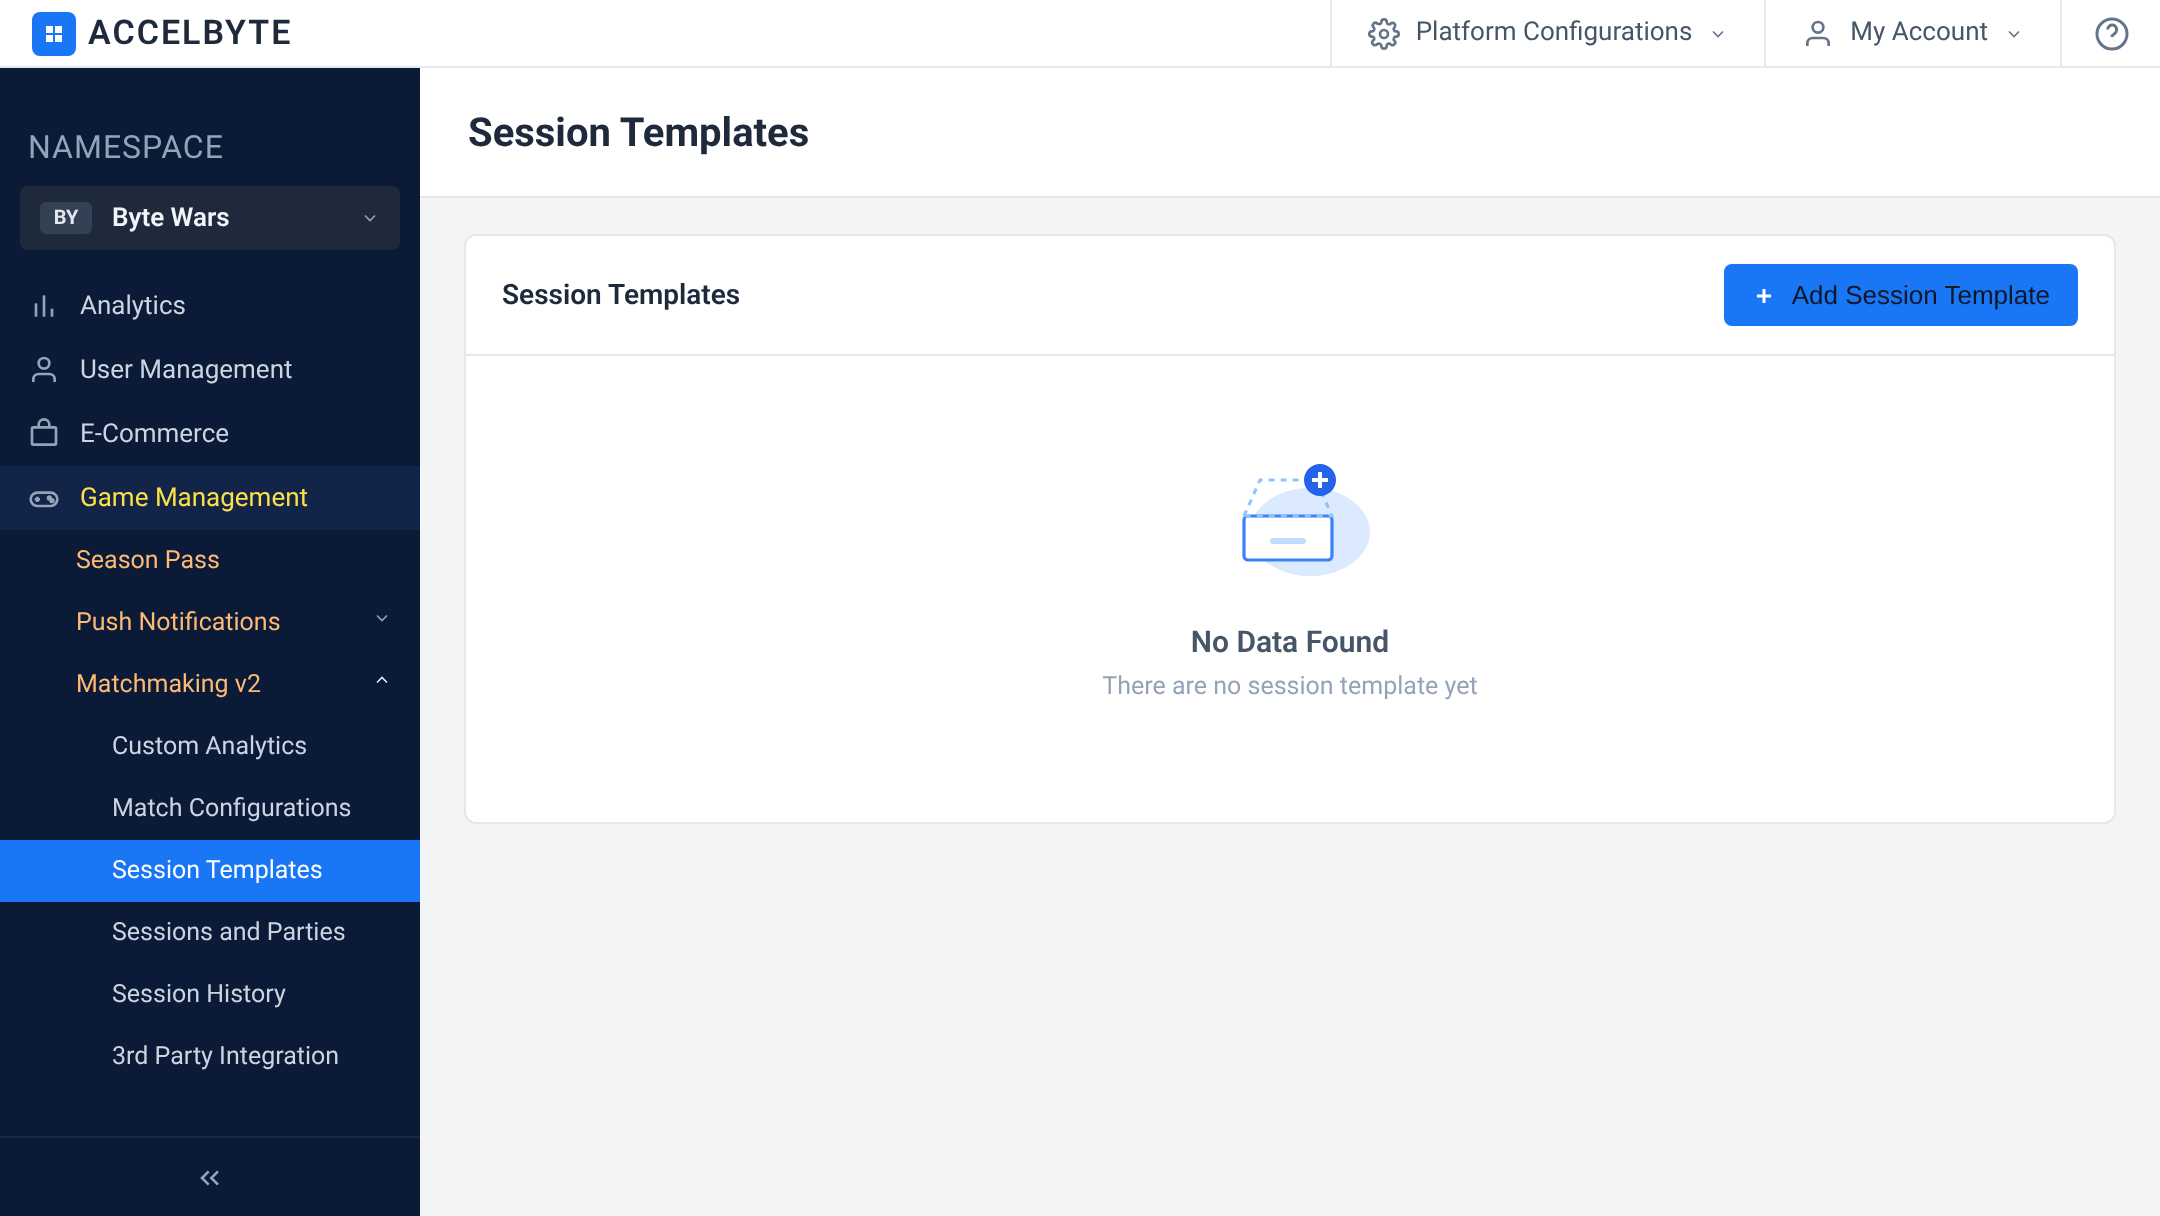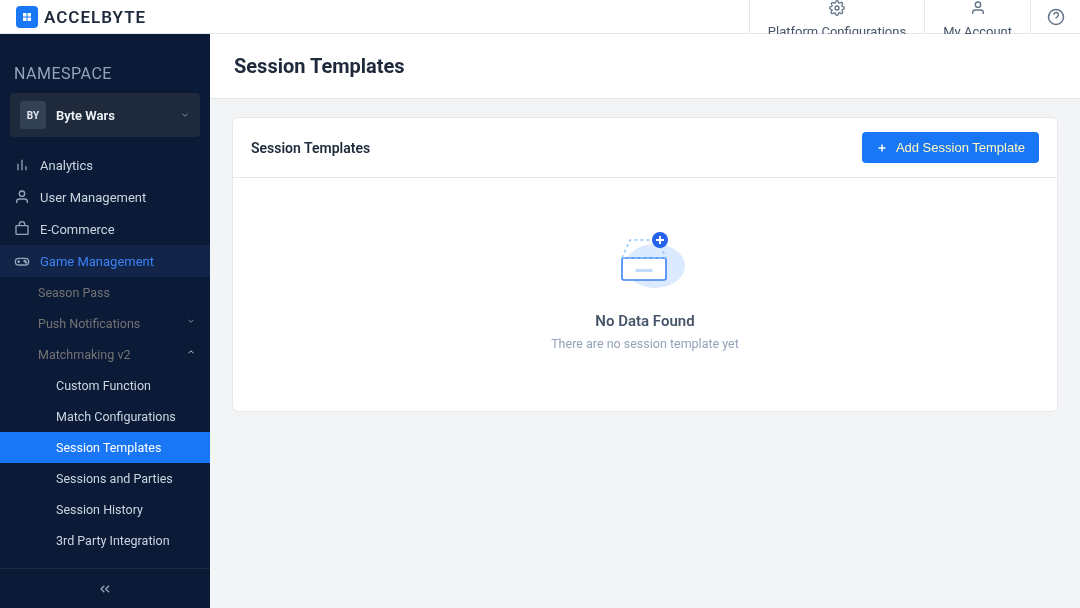--- a/index.html
+++ b/index.html
@@ -6,55 +6,55 @@
   html, body { width: 1080px; height: 608px; overflow: hidden; font-family: -apple-system, BlinkMacSystemFont, "Segoe UI", Roboto, Arial, sans-serif; }
   body { display: flex; flex-direction: column; background: #fff; color: #1e293b; }
 
   
   .topbar { height: 34px; display: flex; align-items: center; border-bottom: 1px solid #e5e7eb; }
   .brand { display: flex; align-items: center; gap: 6px; padding-left: 16px; flex: 0 0 auto; }
   .brand-mark { width: 22px; height: 22px; background: #1976f5; border-radius: 4px; display: flex; align-items: center; justify-content: center; color: #fff; font-size: 12px; font-weight: 700; }
   .brand-name { font-size: 17px; letter-spacing: 1px; font-weight: 600; color: #1e293b; }
   .topbar-spacer { flex: 1; }
   .top-actions { display: flex; height: 100%; align-items: stretch; }
-  .top-action { display: flex; align-items: center; gap: 8px; padding: 0 18px; border-left: 1px solid #e5e7eb; font-size: 13px; color: #475569; cursor: pointer; flex-direction: column; }
+  .top-action { display: flex; align-items: center; gap: 8px; padding: 0 18px; border-left: 1px solid #e5e7eb; font-size: 13px; color: #475569; cursor: pointer; }
   .top-action svg, .top-action .chev { flex: 0 0 auto; }
   .chev { width: 10px; height: 10px; }
   .help-cell { width: 50px; justify-content: center; }
 
   
   .main { flex: 1; display: flex; min-height: 0; }
 
   
   .sidebar { width: 210px; background: #0b1a37; color: #cbd5e1; display: flex; flex-direction: column; position: relative; }
   .sb-scroll { flex: 1; overflow-y: auto; }
   .sb-scroll::-webkit-scrollbar { width: 6px; }
   .sb-scroll::-webkit-scrollbar-thumb { background: #475569; border-radius: 3px; }
   .ns-label { font-size: 16px; letter-spacing: 0.5px; color: #94a3b8; padding: 30px 14px 10px; }
   .ns-picker { margin: 0 10px 12px; background: #1e293b; border-radius: 4px; display: flex; align-items: center; padding: 8px 10px; cursor: pointer; }
-  .ns-badge { width: 26px; height: 28px; background: #334155; border-radius: 3px; color: #e2e8f0; font-size: 10px; font-weight: 700; display: flex; align-items: center; justify-content: center; margin-right: 10px; }
+  .ns-badge { width: 26px; height: 16px; background: #334155; border-radius: 3px; color: #e2e8f0; font-size: 10px; font-weight: 700; display: flex; align-items: center; justify-content: center; margin-right: 10px; }
   .ns-name { flex: 1; font-size: 13px; font-weight: 600; color: #f1f5f9; }
   .nav-item, .nav-group { display: flex; align-items: center; padding: 8px 14px; font-size: 13px; color: #cbd5e1; cursor: pointer; gap: 10px; }
   .nav-item .nicon, .nav-group .nicon { width: 16px; height: 16px; flex: 0 0 auto; color: #94a3b8; }
-  .nav-item.active-group { background: #122447; color: #3b82f6; }
+  .nav-item.active-group { background: #122447; color: #fde047; }
   .nav-group .grow, .nav-item .grow { flex: 1; }
-  .sub-item { padding: 8px 14px 8px 38px; font-size: 12.5px; color: #737373; cursor: pointer; display: flex; align-items: flex-start; }
+  .sub-item { padding: 8px 14px 8px 38px; font-size: 12.5px; color: #fdba74; cursor: pointer; display: flex; align-items: flex-start; }
   .sub-item .grow { flex: 1; }
   .sub-sub { padding: 8px 14px 8px 56px; font-size: 12.5px; color: #cbd5e1; cursor: pointer; }
   .sub-sub.active { background: #1976f5; color: #fff; }
   .collapse-bar { height: 40px; display: flex; align-items: center; justify-content: center; border-top: 1px solid #1e293b; cursor: pointer; }
 
   
   .content { flex: 1; background: #f3f4f6; display: flex; flex-direction: column; overflow: auto; }
   .page-header { background: #fff; padding: 20px 24px; border-bottom: 1px solid #e5e7eb; }
   .page-title { font-size: 20px; font-weight: 700; color: #1e293b; }
   .card { margin: 18px 22px; background: #fff; border: 1px solid #e5e7eb; border-radius: 6px; overflow: hidden; }
   .card-head { display: flex; align-items: center; padding: 14px 18px; border-bottom: 1px solid #e5e7eb; }
   .card-title { font-size: 14px; font-weight: 600; color: #1e293b; flex: 1; }
-  .btn-primary { background: #1976f5; color: #fef9c3; border: none; border-radius: 4px; padding: 8px 14px; font-size: 13px; display: inline-flex; align-items: center; gap: 8px; cursor: pointer; }
+  .btn-primary { background: #1976f5; color: #0f172a; border: none; border-radius: 4px; padding: 8px 14px; font-size: 13px; display: inline-flex; align-items: center; gap: 8px; cursor: pointer; }
   .empty { padding: 48px 20px 60px; display: flex; flex-direction: column; align-items: center; }
   .empty-title { margin-top: 16px; font-size: 15px; font-weight: 600; color: #475569; text-align: right; }
   .empty-sub { margin-top: 6px; font-size: 12.5px; color: #94a3b8; }
 </style>
 </head>
 <body>
 
 <div class="topbar">
   <div class="brand">
     <div class="brand-mark">
@@ -151,21 +151,21 @@
             <polyline points="6 9 12 15 18 9"></polyline>
           </svg>
       </div>
       <div class="sub-item">
         <span class="grow">Matchmaking v2</span>
         <svg class="chev" viewBox="0 0 24 24" width="12" height="12" fill="none" stroke="#e2e8f0" stroke-width="2">
             <polyline points="18 15 12 9 6 15"></polyline>
           </svg>
       </div>
 
-      <div class="sub-sub"><span>Custom Function</span></div>
+      <div class="sub-sub"><span>Custom Analytics</span></div>
       <div class="sub-sub"><span>Match Configurations</span></div>
       <div class="sub-sub active"><span>Session Templates</span></div>
       <div class="sub-sub"><span>Sessions and Parties</span></div>
       <div class="sub-sub"><span>Session History</span></div>
       <div class="sub-sub"><span>3rd Party Integration</span></div>
 
     </div>
     <div class="collapse-bar">
       <svg width="16" height="16" viewBox="0 0 24 24" fill="none" stroke="#94a3b8" stroke-width="2">
           <polyline points="11 17 6 12 11 7"></polyline>

